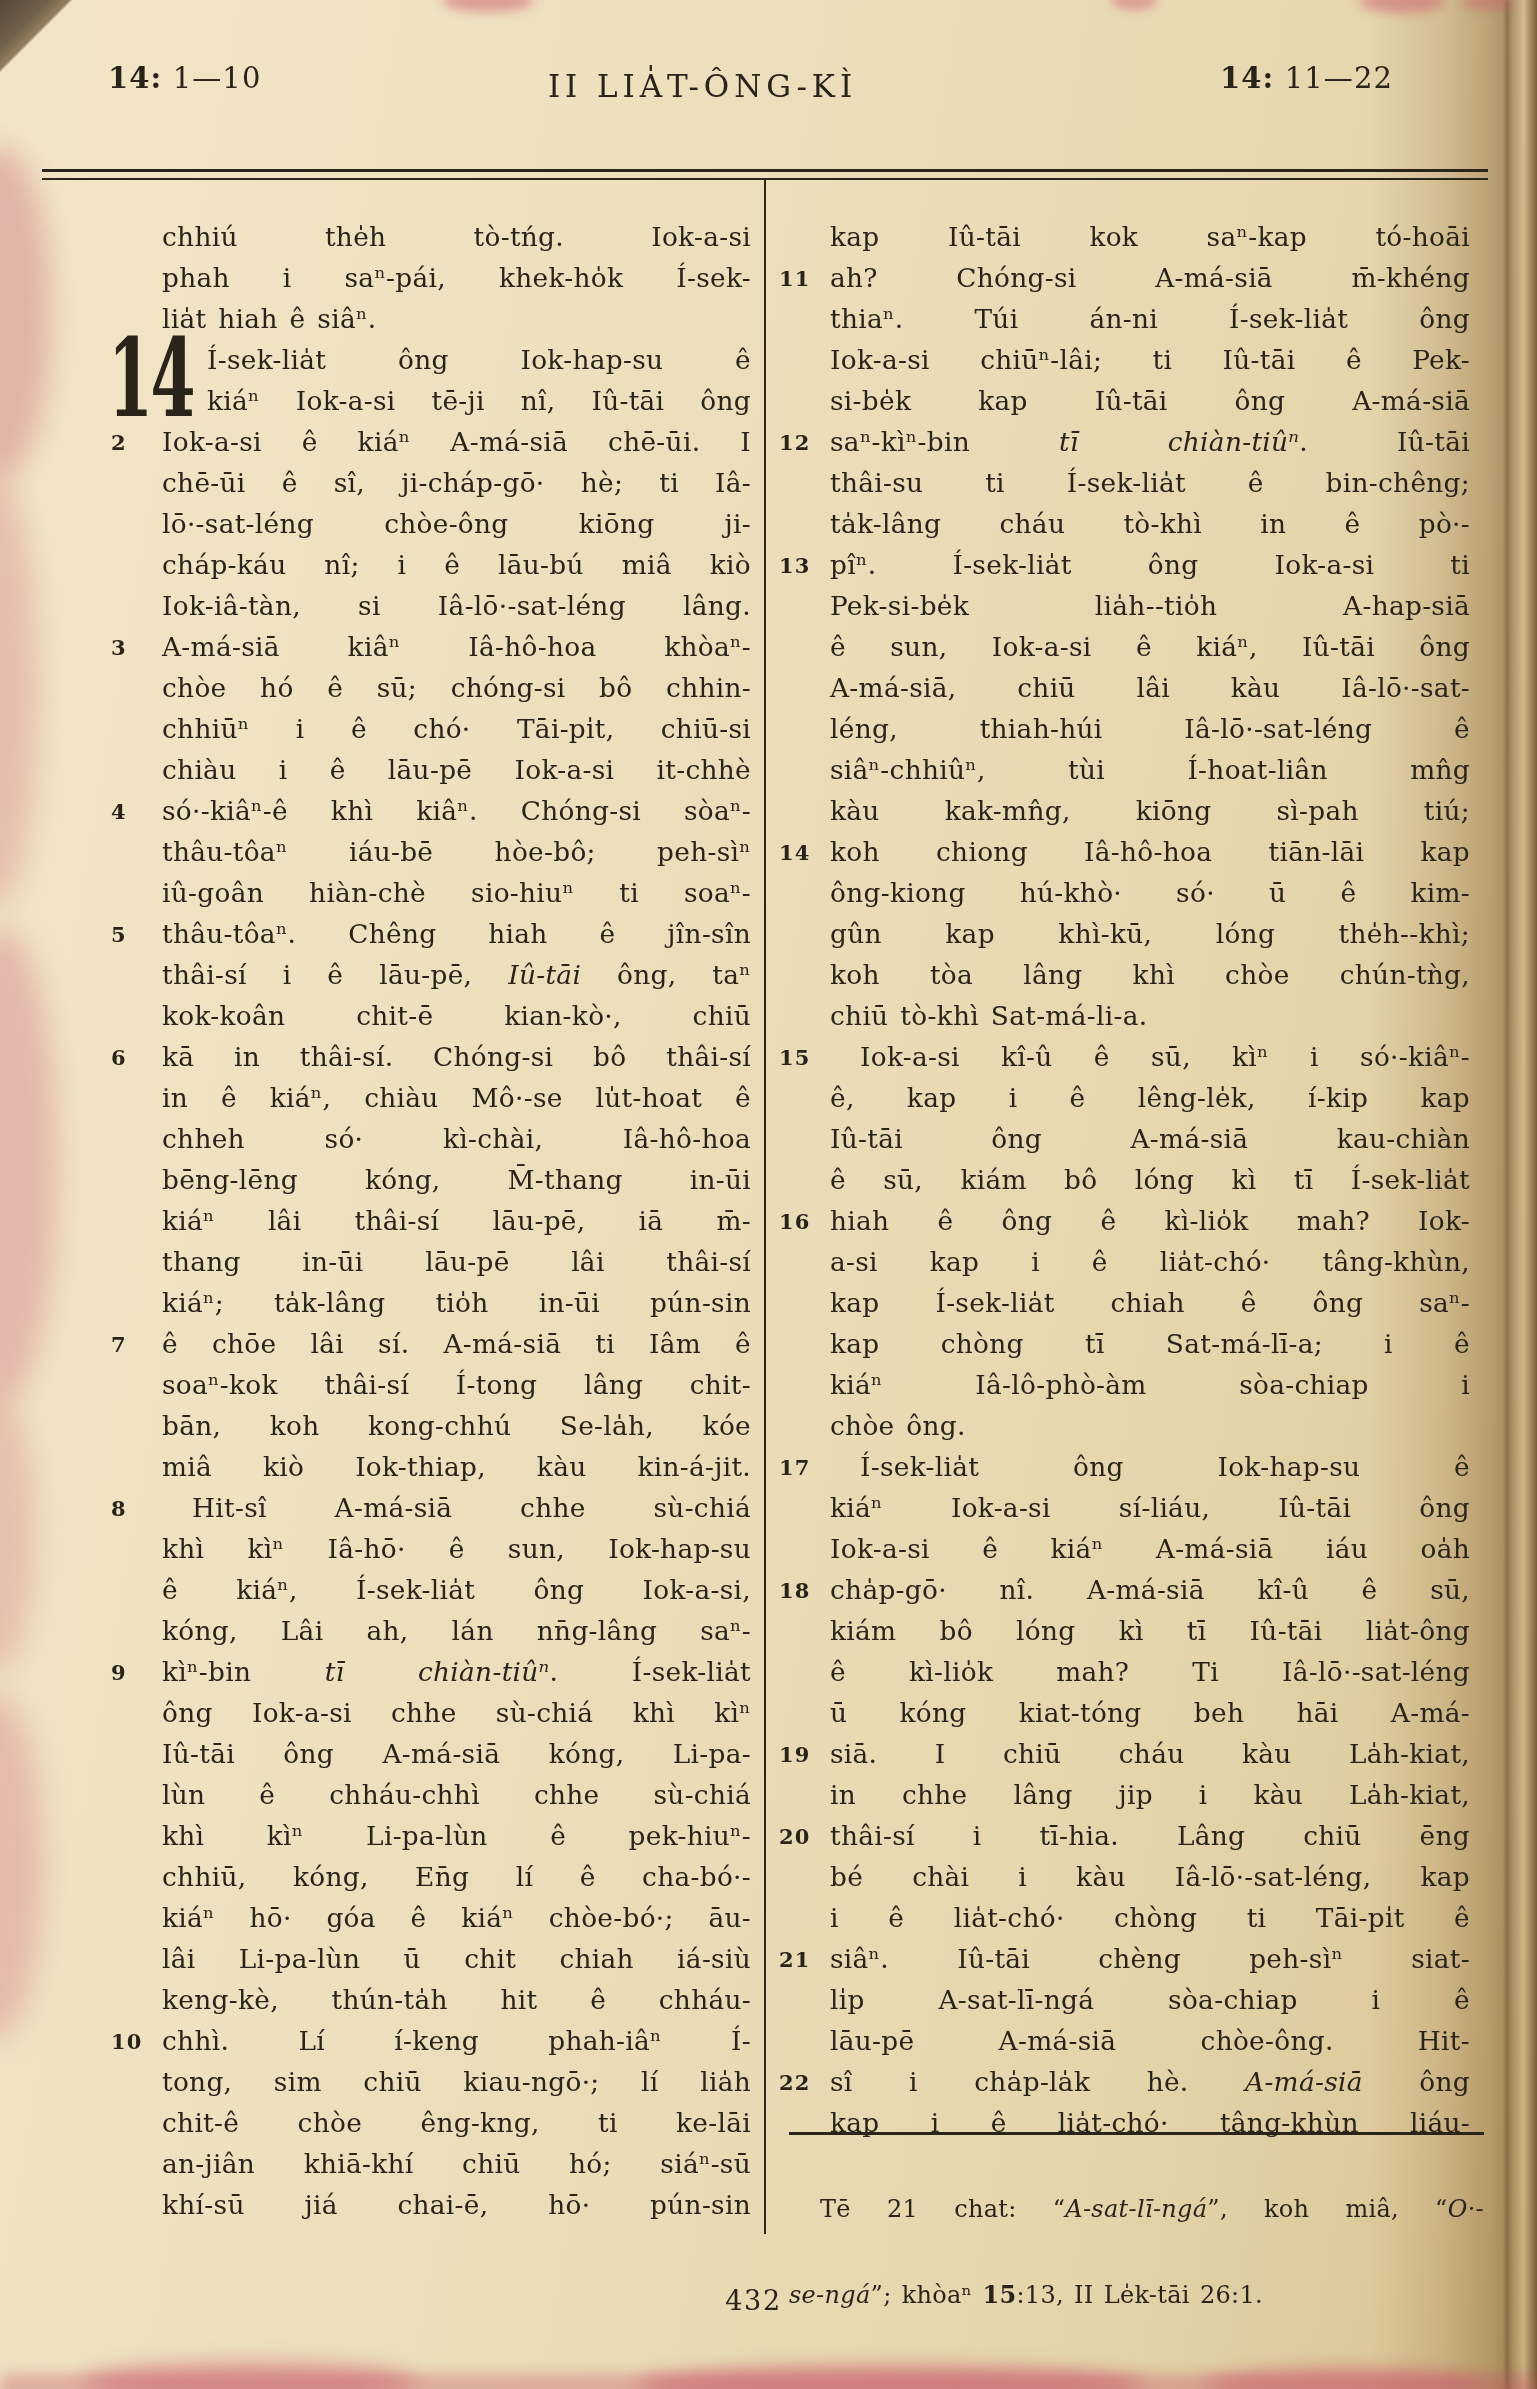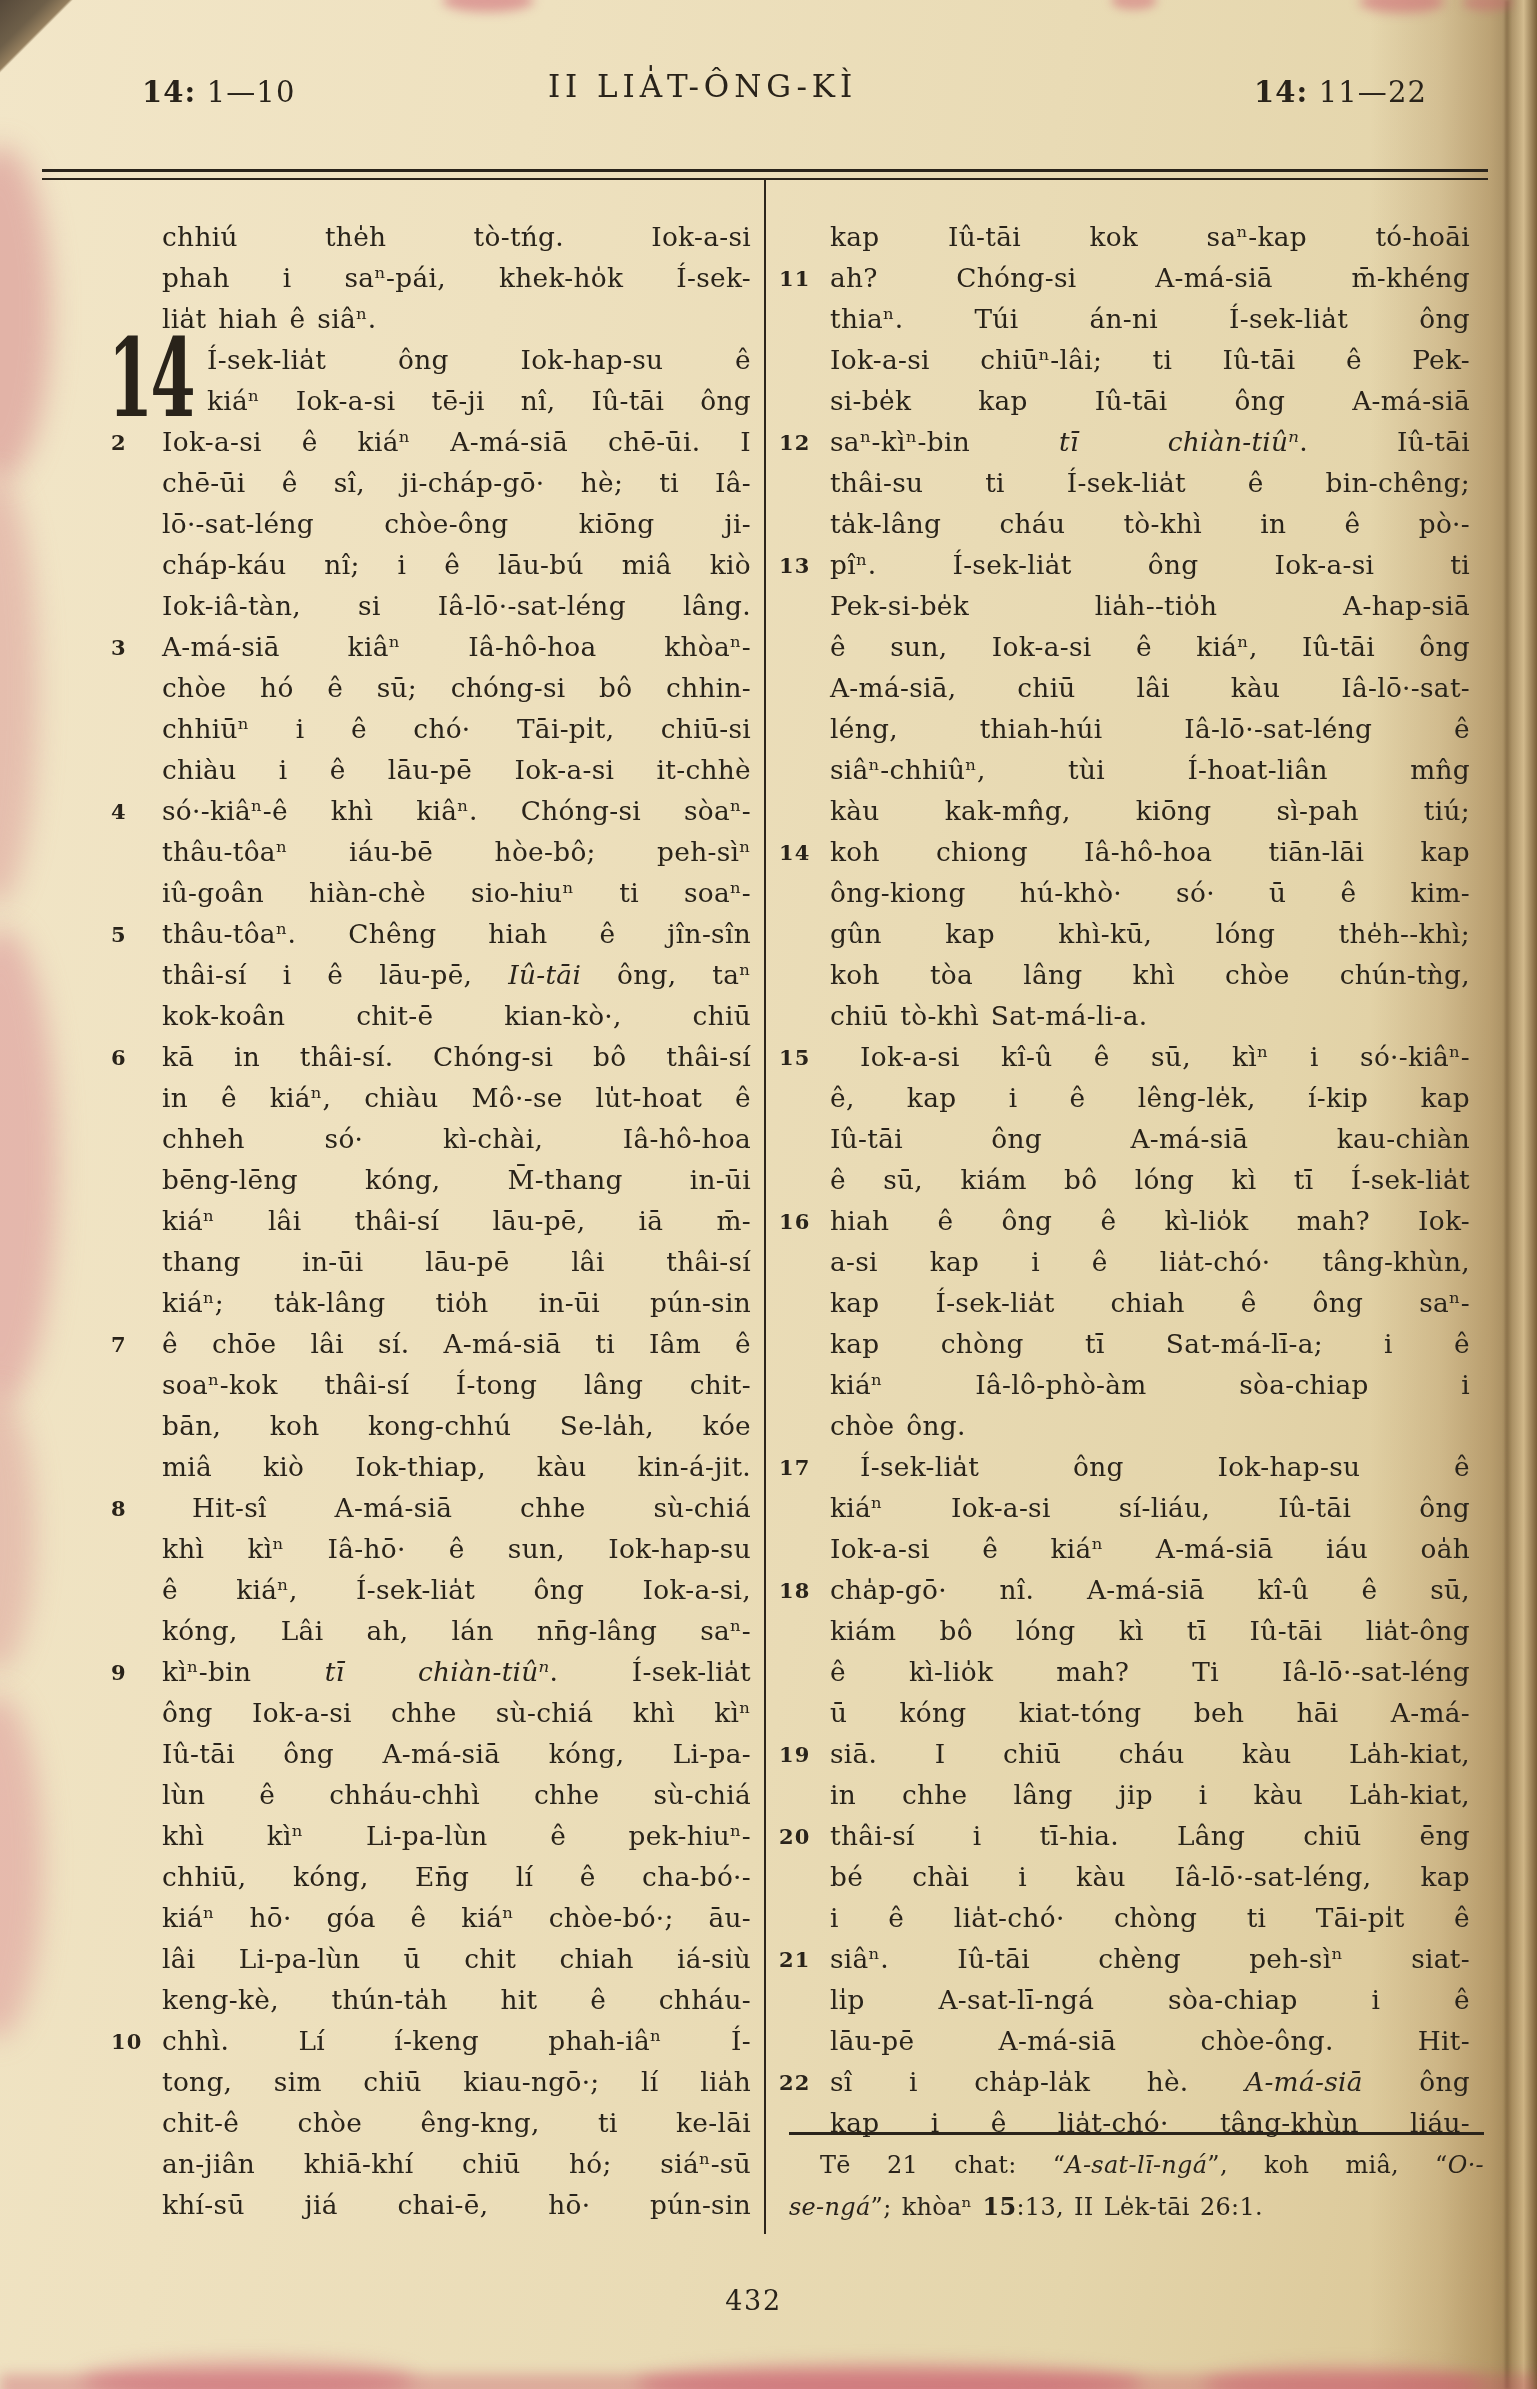--- a/index.html
+++ b/index.html
@@ -24,21 +24,21 @@
   .s5{left:-51px;top:1694px;width:94px;height:345px;background:rgba(212,122,138,.38);}
   .s6{left:81px;top:2361px;width:334px;height:40px;background:rgba(203,88,110,.46);filter:blur(9.7px);}
   .s7{left:636px;top:2364px;width:507px;height:40px;background:rgba(203,88,110,.52);filter:blur(8.6px);}
   .s8{left:1203px;top:2367px;width:280px;height:35px;background:rgba(203,88,110,.46);filter:blur(8.6px);}
   .s9{left:0;top:2374px;width:1537px;height:25px;background:rgba(196,78,100,.35);filter:blur(6.5px);border-radius:0;}
   .s10{left:442px;top:-10.8px;width:92px;height:22.7px;background:rgba(203,88,110,.5);filter:blur(5.4px);}
   .s11{left:1111px;top:-8.6px;width:46px;height:18.3px;background:rgba(203,88,110,.45);filter:blur(4.9px);}
   .s12{left:1359px;top:-9.7px;width:86px;height:22.7px;background:rgba(203,88,110,.5);filter:blur(5.4px);}
   .s13{left:1462px;top:-6.5px;width:51px;height:17.3px;background:rgba(203,88,110,.4);filter:blur(4.9px);}
   
-  .hdr{top:75px;font-size:29px;letter-spacing:1.1px;white-space:nowrap;margin-left:34px;}
+  .hdr{top:61px;font-size:29px;letter-spacing:1.1px;white-space:nowrap;}
   #hdr-left{left:108px;}
   #hdr-right{left:1220px;}
   #hdr-title{left:0;top:68px;width:1405px;text-align:center;font-size:31px;letter-spacing:4.9px;font-weight:500;}
   .rule{background:#2a241b;}
   #rule-a{left:42px;top:169px;width:1446px;height:3.2px;}
   #rule-b{left:42px;top:178px;width:1446px;height:2.2px;}
   #divider{left:764px;top:179px;width:2.2px;height:2055px;background:#2d261c;}
   
   .col{position:absolute;top:216px;font-size:26.4px;letter-spacing:0.3px;word-spacing:3.2px;}
   #col-left{left:162px;width:589px;}
@@ -46,21 +46,21 @@
   .line{position:relative;height:41px;}
   .ltext{display:block;line-height:41px;text-align:justify;text-align-last:justify;overflow:visible;white-space:nowrap;}
   .f-e .ltext{text-align-last:left;}
   .f-p .ltext{text-indent:30px;}
   .f-c .ltext{padding-left:45px;}
   .vnum{position:absolute;left:-51px;top:1.1px;width:45px;line-height:41px;font-size:21px;font-weight:bold;letter-spacing:1.1px;}
   #chapter-cap{position:absolute;left:-54px;top:115px;font-size:108px;line-height:95px;font-weight:bold;transform:scaleX(.6);transform-origin:left top;letter-spacing:-4.3px;}
   
   #footnote-rule{left:789px;top:2132px;width:695px;height:2.7px;background:#2a241b;}
   #footnote{left:789px;top:2145px;width:695px;font-size:24px;letter-spacing:0.3px;word-spacing:2.2px;}
-  #footnote .line{height:41px;}
+  #footnote .line{height:41px;margin-top:44px;}
   #footnote .ltext{line-height:41px;}
   #footnote .f-p .ltext{text-indent:31px;}
   
   #page-number{left:4px;top:2285px;width:1499px;text-align:center;font-size:27px;letter-spacing:1.6px;}
 </style>
 </head>
 <body>
 
 <div class="abs" id="gutter"></div>
 <div class="abs" id="crease"></div>

